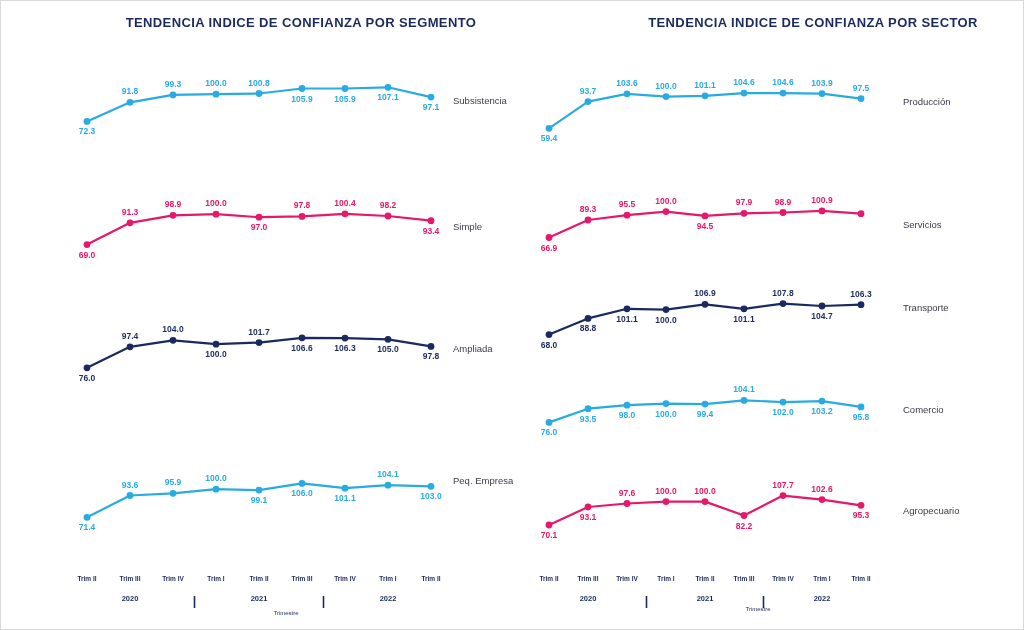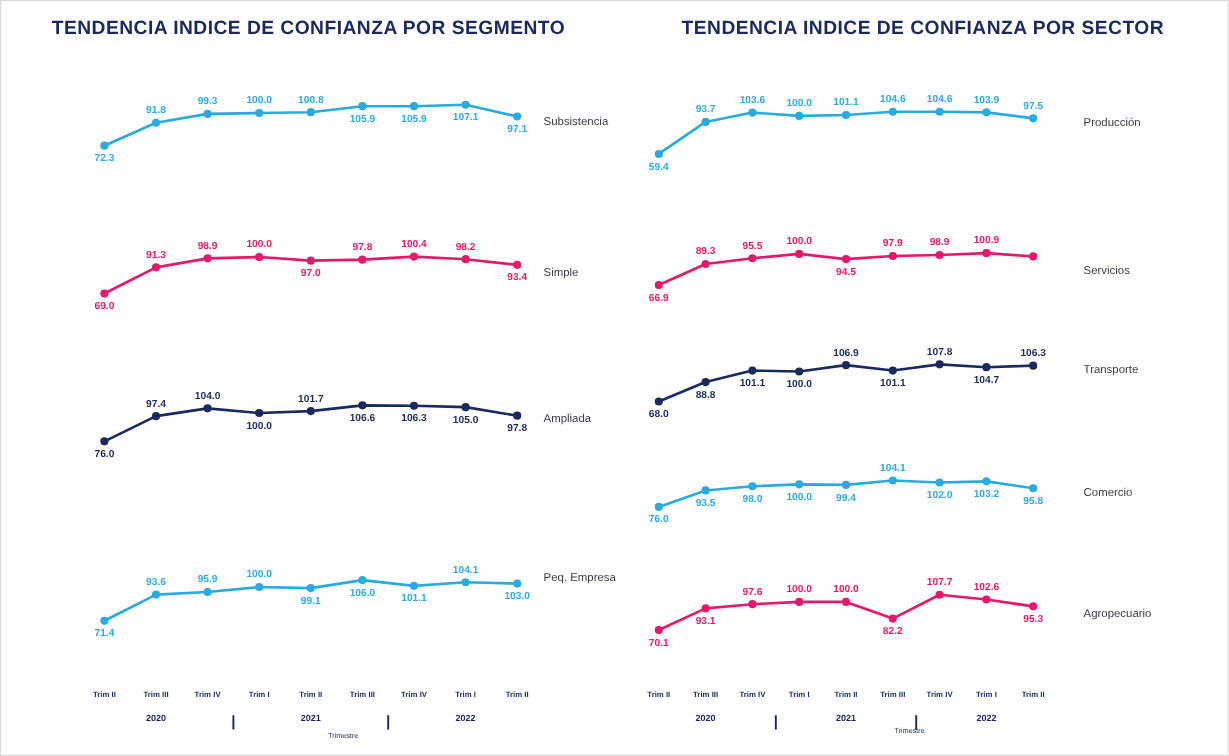--- a/index.html
+++ b/index.html
@@ -27,24 +27,25 @@
     height: 630px;
   }
   .panel-left { left: 0; width: 512px; }
   .panel-right { left: 512px; width: 512px; }
   .panel-title {
     position: absolute;
     top: 14px;
     left: 0;
     width: 100%;
     text-align: center;
-    font-size: 16px;
+    font-size: 13px;
     font-weight: bold;
     letter-spacing: 0.4px;
     color: #1b2a5e;
+    padding-left: 44px;
   }
   svg.chart {
     position: absolute;
     top: 0;
     left: 0;
   }
   .series-label {
     font-size: 9.5px;
     fill: #3a3a4a;
     font-family: "Liberation Sans", sans-serif;

